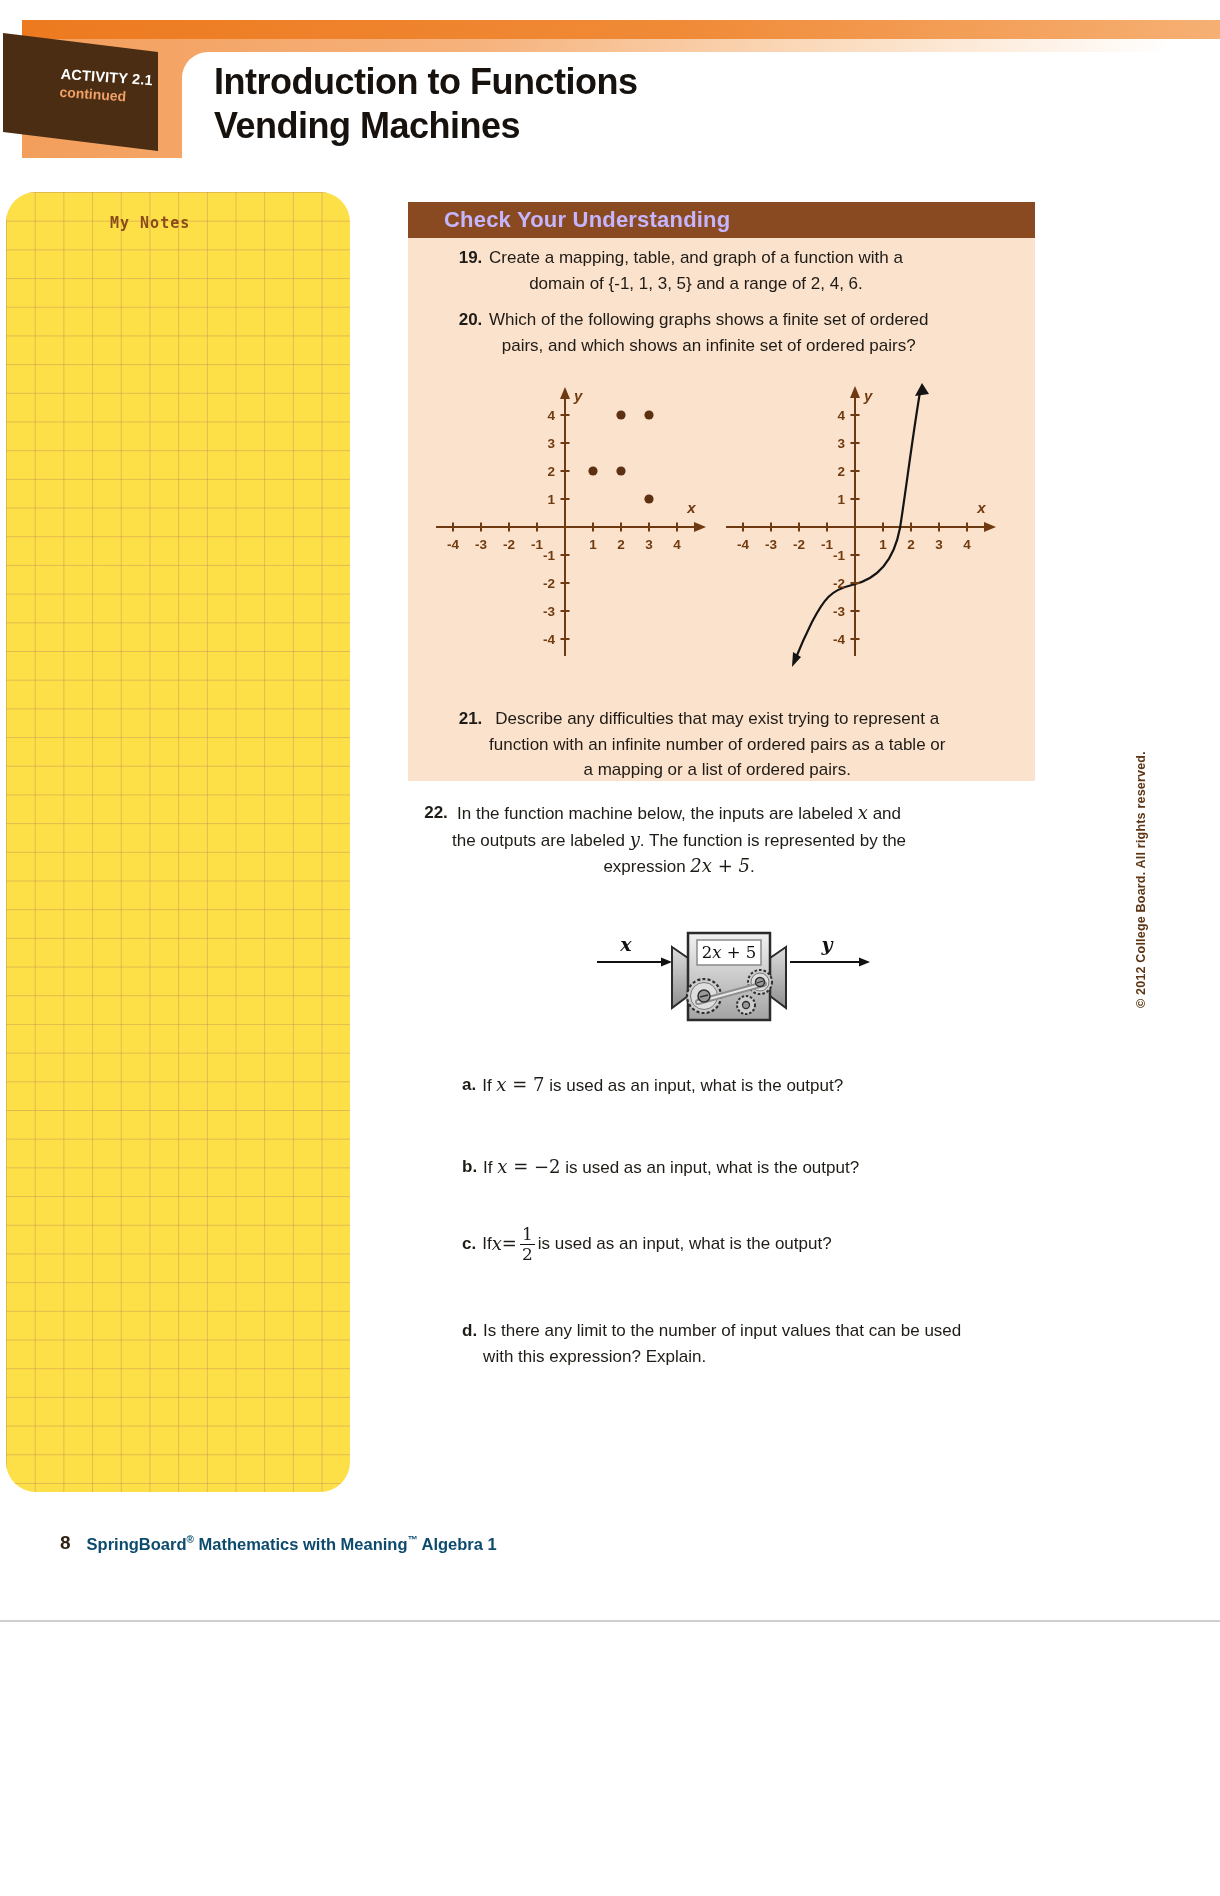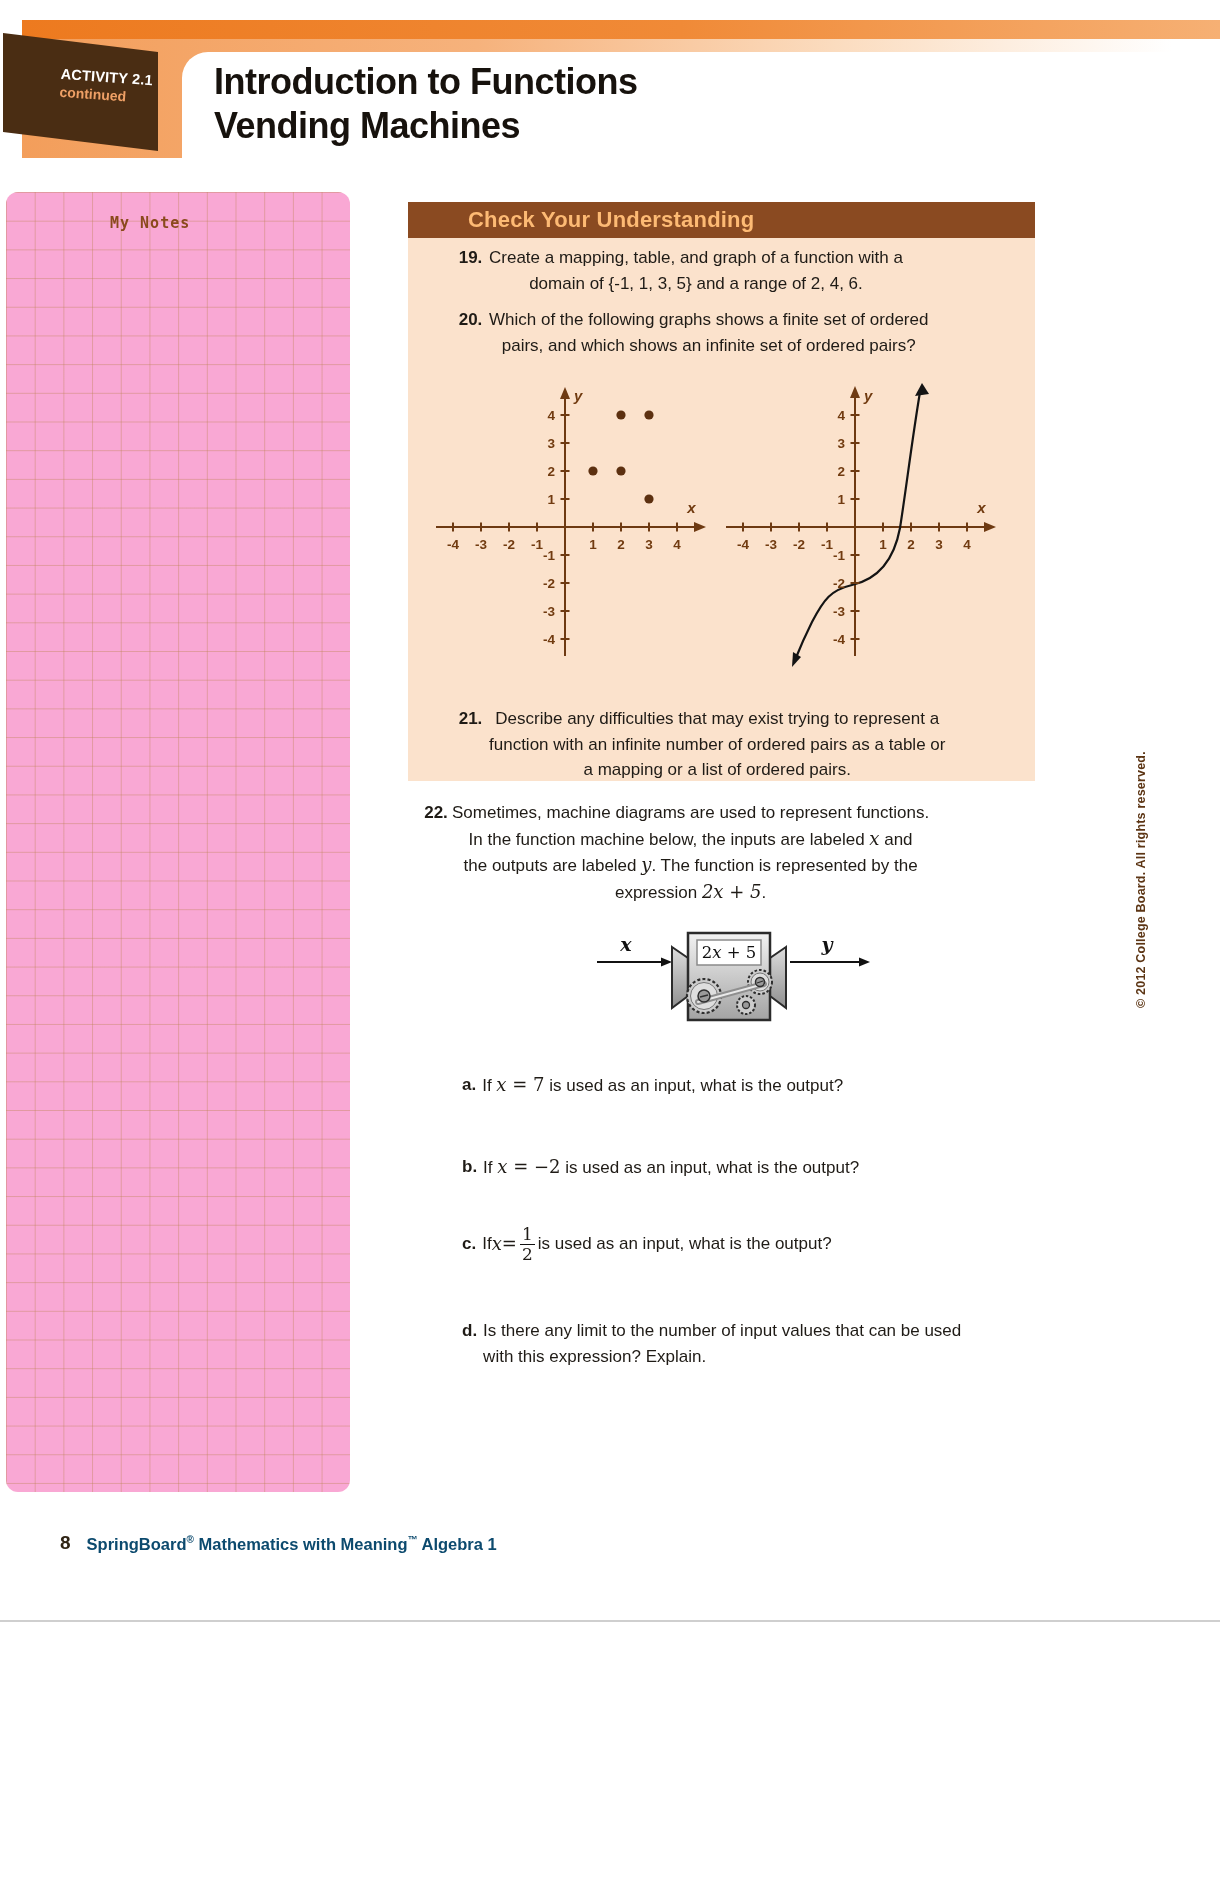--- a/index.html
+++ b/index.html
@@ -14,32 +14,32 @@
   .title-card{position:absolute;left:182px;top:52px;right:0;height:106px;background:#fff;
             border-radius:26px 0 0 0;box-sizing:border-box;padding:8px 0 0 32px;}
   .title-line{font-size:36px;font-weight:bold;letter-spacing:-0.5px;line-height:44px;color:#17120d;}
   .activity-tab{position:absolute;left:3px;top:33px;width:155px;height:118px;background:#4a2d13;
             clip-path:polygon(0 0,100% 16%,100% 100%,0 84%);}
   .tab-inner{position:absolute;left:57px;top:36px;transform:rotate(4deg);text-align:left;}
   .tab-line1{font-size:14.5px;font-weight:bold;color:#ffffff;letter-spacing:.2px;white-space:nowrap;}
   .tab-line2{font-size:14px;font-weight:bold;color:#efa066;margin-top:2px;}
 
   
-  .notes{position:absolute;left:6px;top:192px;width:344px;height:1300px;background:#f9a8d4;
-         border-radius:12px;overflow:hidden;}
+  .notes{position:absolute;left:6px;top:192px;width:344px;height:1300px;background:#fde047;
+         border-radius:30px;overflow:hidden;}
   .notes-grid{position:absolute;left:0;top:0;right:0;bottom:0;
      background-image:linear-gradient(to right,rgba(193,133,90,.42) 1px,transparent 1px),
                       linear-gradient(to bottom,rgba(193,133,90,.42) 1px,transparent 1px);
      background-size:28.7px 28.7px;}
   .notes-label{position:absolute;left:104px;top:22px;font-family:"DejaVu Sans Mono",monospace;
      font-weight:bold;font-size:15px;color:#8a4a1c;letter-spacing:1px;}
 
   
   .cyu-bar{position:absolute;left:408px;top:202px;width:627px;height:43px;background:#8a4a21;
-     color:#fdba74;font-size:22px;font-weight:bold;line-height:36px;padding-left:60px;
+     color:#c4b5fd;font-size:22px;font-weight:bold;line-height:36px;padding-left:36px;
      box-sizing:border-box;letter-spacing:.2px;}
   .cyu-box{position:absolute;left:408px;top:238px;width:627px;height:543px;background:#fbe2cc;}
 
   
   .q{position:absolute;font-size:17px;line-height:25.5px;display:flex;align-items:flex-start;white-space:nowrap;text-align:center;}
   .qnum{font-weight:bold;width:37px;flex:none;}
   .qnum-sm{font-weight:bold;width:32px;flex:none;}
   .mathv{font-family:"DejaVu Serif",serif;font-style:italic;font-size:18px;}
   .mathn{font-family:"DejaVu Serif",serif;font-size:18px;}
   .sq{position:absolute;font-size:17px;line-height:25.5px;display:flex;align-items:flex-start;white-space:nowrap;}
@@ -215,21 +215,20 @@
     <span>
       <div>Describe any difficulties that may exist trying to represent a</div>
       <div>function with an infinite number of ordered pairs as a table or</div>
       <div>a mapping or a list of ordered pairs.</div>
     </span>
   </div>
 
   <div class="q" style="left:420px;top:800px;">
     <span class="qnum-sm">22.</span>
     <span>
-      <div>Sometimes, machine diagrams are used to represent functions.</div>
       <div><span>In the function machine below, the inputs are labeled </span><span class="mathv">x</span><span> and</span></div>
       <div><span>the outputs are labeled </span><span class="mathv">y</span><span>. The function is represented by the</span></div>
       <div><span>expression </span><span class="mathv">2x + 5</span><span>.</span></div>
     </span>
   </div>
 
   <svg class="graph" style="left:580px;top:925px;" width="320" height="112">
     <defs>
       <linearGradient id="gbox" x1="0" y1="0" x2="0" y2="1">
         <stop offset="0" stop-color="#f2f2f2"></stop>

